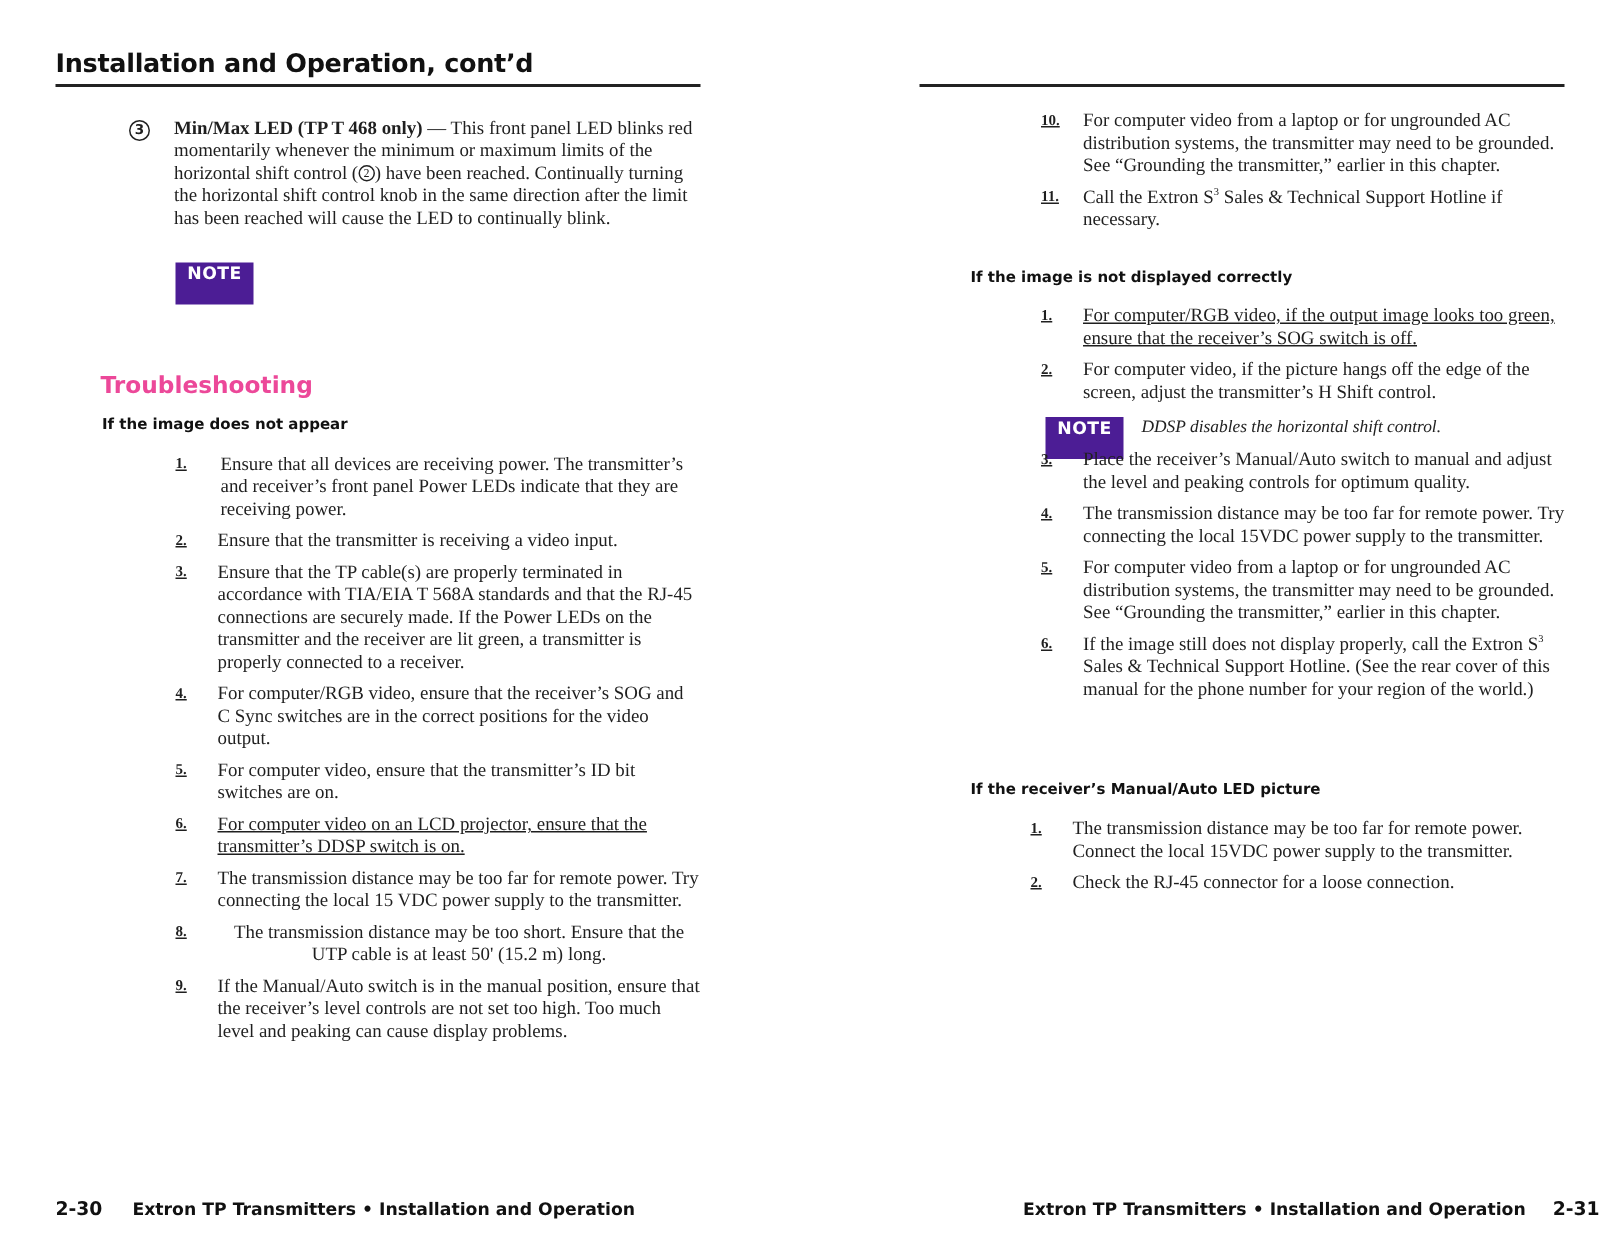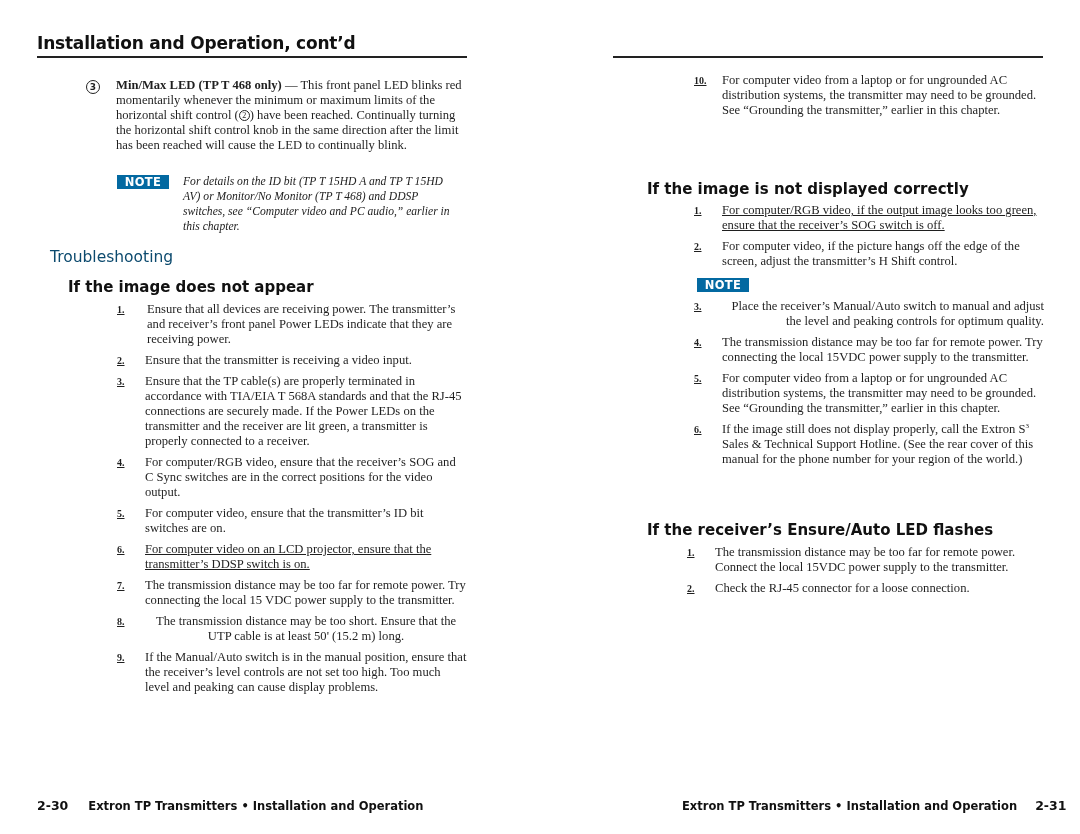--- a/index.html
+++ b/index.html
@@ -23,35 +23,35 @@
     border-radius: 50%; font-family: "DejaVu Sans", sans-serif; font-weight: bold; font-size: 9px;
     line-height: 12px; text-align: center;
   }
   .callout-text { position: absolute; left: 30px; top: 0; width: 352px; }
   .inline-circ {
     display: inline-block; width: 11px; height: 11px; border: 1px solid #222; border-radius: 50%;
     font-size: 8px; line-height: 9px; text-align: center; vertical-align: 1px;
   }
 
   .note-badge {
-    display: inline-block; background: #0369a1; color: #fff;
+    display: inline-block; background: #4c1d95; color: #fff;
     font-family: "DejaVu Sans", sans-serif; font-weight: bold; font-size: 11.5px;
-    padding: 0 6px; height: 14px; line-height: 14px; letter-spacing: 0.3px;
+    padding: 0 6px; height: 28px; line-height: 14px; letter-spacing: 0.3px;
   }
   .note-block { position: absolute; }
   .note-block .note-badge { position: absolute; left: 0; top: 1px; width: 52px; text-align: center; }
   .note-text { position: absolute; font-style: italic; font-size: 11.6px; line-height: 15px; color: #222; }
 
   .h1 {
-    position: absolute; font-family: "DejaVu Sans", sans-serif; font-weight: normal;
-    font-size: 15.5px; color: #0c4a6e;
+    position: absolute; font-family: "DejaVu Sans", sans-serif; font-weight: bold;
+    font-size: 15.5px; color: #ec4899; margin-left: 17px;
   }
   .h2 {
     position: absolute; font-family: "DejaVu Sans", sans-serif; font-weight: bold;
-    font-size: 15px; color: #111; text-align: center;
+    font-size: 10px; color: #111; text-align: center;
   }
 
   .list { position: absolute; }
   .li { position: relative; margin-bottom: 6px; }
   .li .num { position: absolute; left: 0; top: 0; font-weight: bold; font-size: 10px; text-decoration: underline; }
   .li .txt { display: block; }
 
   .footer {
     position: absolute; top: 798px; font-family: "DejaVu Sans", sans-serif; font-weight: bold;
     font-size: 11.5px; color: #111;
@@ -69,21 +69,20 @@
 
 <div class="callout body-text">
   <div class="callout-num">3</div>
   <div class="callout-text">
     <b>Min/Max LED (TP T 468 only)</b><span> — This front panel LED blinks red momentarily whenever the minimum or maximum limits of the horizontal shift control (</span><span class="inline-circ">2</span><span>) have been reached.  Continually turning the horizontal shift control knob in the same direction after the limit has been reached will cause the LED to continually blink.</span>
   </div>
 </div>
 
 <div class="note-block" style="left:117px; top:174px; width:350px; height:62px;">
   <span class="note-badge">NOTE</span>
-  <div class="note-text" style="left:66px; top:0; width:280px;">For details on the ID bit (TP T 15HD A and TP T 15HD AV) or Monitor/No Monitor (TP T 468) and DDSP switches, see “Computer video and PC audio,” earlier in this chapter.</div>
 </div>
 
 <div class="h1" style="left:50px; top:248px;">Troubleshooting</div>
 <div class="h2" style="left:68px; top:278px;">If the image does not appear</div>
 
 <div class="list body-text" style="left:117px; top:302px; width:350px;">
   <div class="li">
       <span class="num">1.</span>
       <span class="txt" style="margin-left:30px;">Ensure that all devices are receiving power.  The transmitter’s and receiver’s front panel Power LEDs indicate that they are receiving power.</span>
     </div>
@@ -119,59 +118,64 @@
       <span class="num">9.</span>
       <span class="txt" style="margin-left:28px;">If the Manual/Auto switch is in the manual position, ensure that the receiver’s level controls are not set too high.  Too much level and peaking can cause display problems.</span>
     </div>
 </div>
 
 <div class="list body-text" style="left:694px; top:73px; width:350px;">
   <div class="li">
       <span class="num">10.</span>
       <span class="txt" style="margin-left:28px;">For computer video from a laptop or for ungrounded AC distribution systems, the transmitter may need to be grounded.  See “Grounding the transmitter,” earlier in this chapter.</span>
     </div>
+  <div class="li">
+      <span class="num">11.</span>
+      <span class="txt" style="margin-left:28px;"><span>Call the Extron S</span><sup>3</sup><span> Sales &amp; Technical Support Hotline if necessary.</span></span>
+    </div>
 </div>
 
 <div class="h2" style="left:647px; top:180px;">If the image is not displayed correctly</div>
 
 <div class="list body-text" style="left:694px; top:203px; width:350px;">
   <div class="li">
       <span class="num">1.</span>
       <span class="txt" style="margin-left:28px;text-decoration:underline;">For computer/RGB video, if the output image looks too green, ensure that the receiver’s SOG switch is off.</span>
     </div>
   <div class="li">
       <span class="num">2.</span>
       <span class="txt" style="margin-left:28px;">For computer video, if the picture hangs off the edge of the screen, adjust the transmitter’s H Shift control.</span>
     </div>
 </div>
 
 <div class="note-block" style="left:697px; top:277px; width:350px; height:18px;">
   <span class="note-badge">NOTE</span>
+  <div class="note-text" style="left:64px; top:0; width:280px;">DDSP disables the horizontal shift control.</div>
 </div>
 
 <div class="list body-text" style="left:694px; top:299px; width:350px;">
   <div class="li">
       <span class="num">3.</span>
-      <span class="txt" style="margin-left:28px;text-align:right;">Place the receiver’s Manual/Auto switch to manual and adjust the level and peaking controls for optimum quality.</span>
+      <span class="txt" style="margin-left:28px;">Place the receiver’s Manual/Auto switch to manual and adjust the level and peaking controls for optimum quality.</span>
     </div>
   <div class="li">
       <span class="num">4.</span>
       <span class="txt" style="margin-left:28px;">The transmission distance may be too far for remote power.  Try connecting the local 15VDC power supply to the transmitter.</span>
     </div>
   <div class="li">
       <span class="num">5.</span>
       <span class="txt" style="margin-left:28px;">For computer video from a laptop or for ungrounded AC distribution systems, the transmitter may need to be grounded.  See “Grounding the transmitter,” earlier in this chapter.</span>
     </div>
   <div class="li">
       <span class="num">6.</span>
       <span class="txt" style="margin-left:28px;"><span>If the image still does not display properly, call the Extron S</span><sup>3</sup><span> Sales &amp; Technical Support Hotline.  (See the rear cover of this manual for the phone number for your region of the world.)</span></span>
     </div>
 </div>
 
-<div class="h2" style="left:647px; top:521px;">If the receiver’s Ensure/Auto LED flashes</div>
+<div class="h2" style="left:647px; top:521px;">If the receiver’s Manual/Auto LED picture</div>
 
 <div class="list body-text" style="left:687px; top:545px; width:360px;">
   <div class="li">
       <span class="num">1.</span>
       <span class="txt" style="margin-left:28px;">The transmission distance may be too far for remote power. Connect the local 15VDC power supply to the transmitter.</span>
     </div>
   <div class="li">
       <span class="num">2.</span>
       <span class="txt" style="margin-left:28px;">Check the RJ-45 connector for a loose connection.</span>
     </div>

